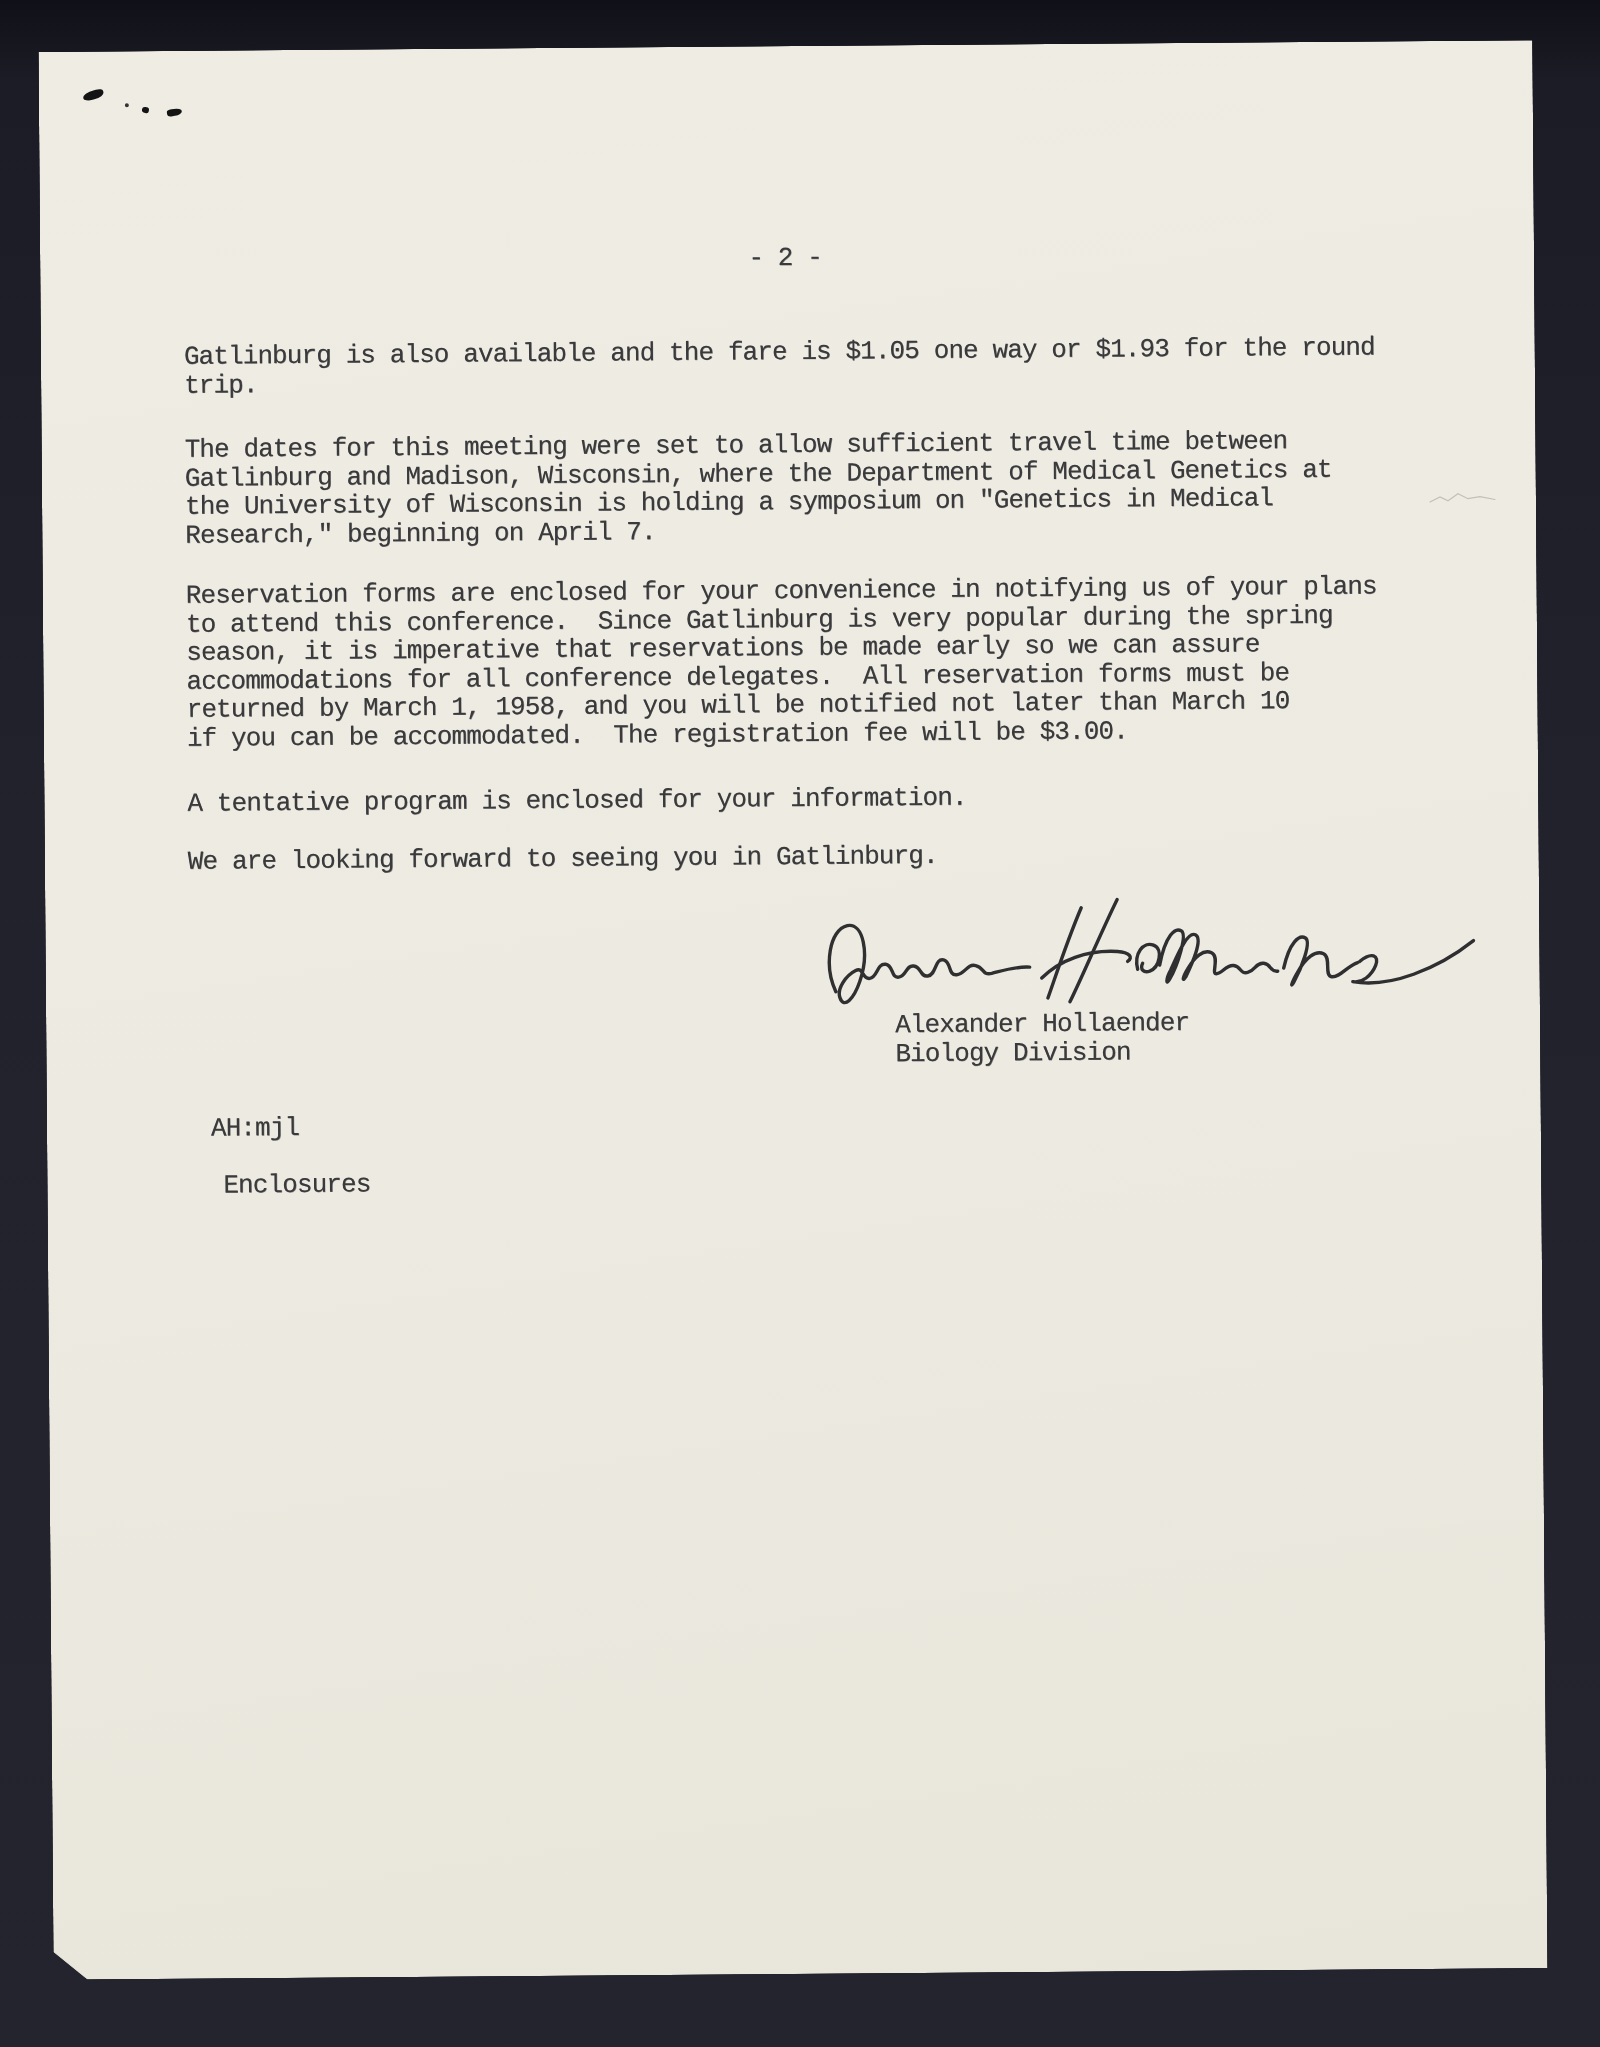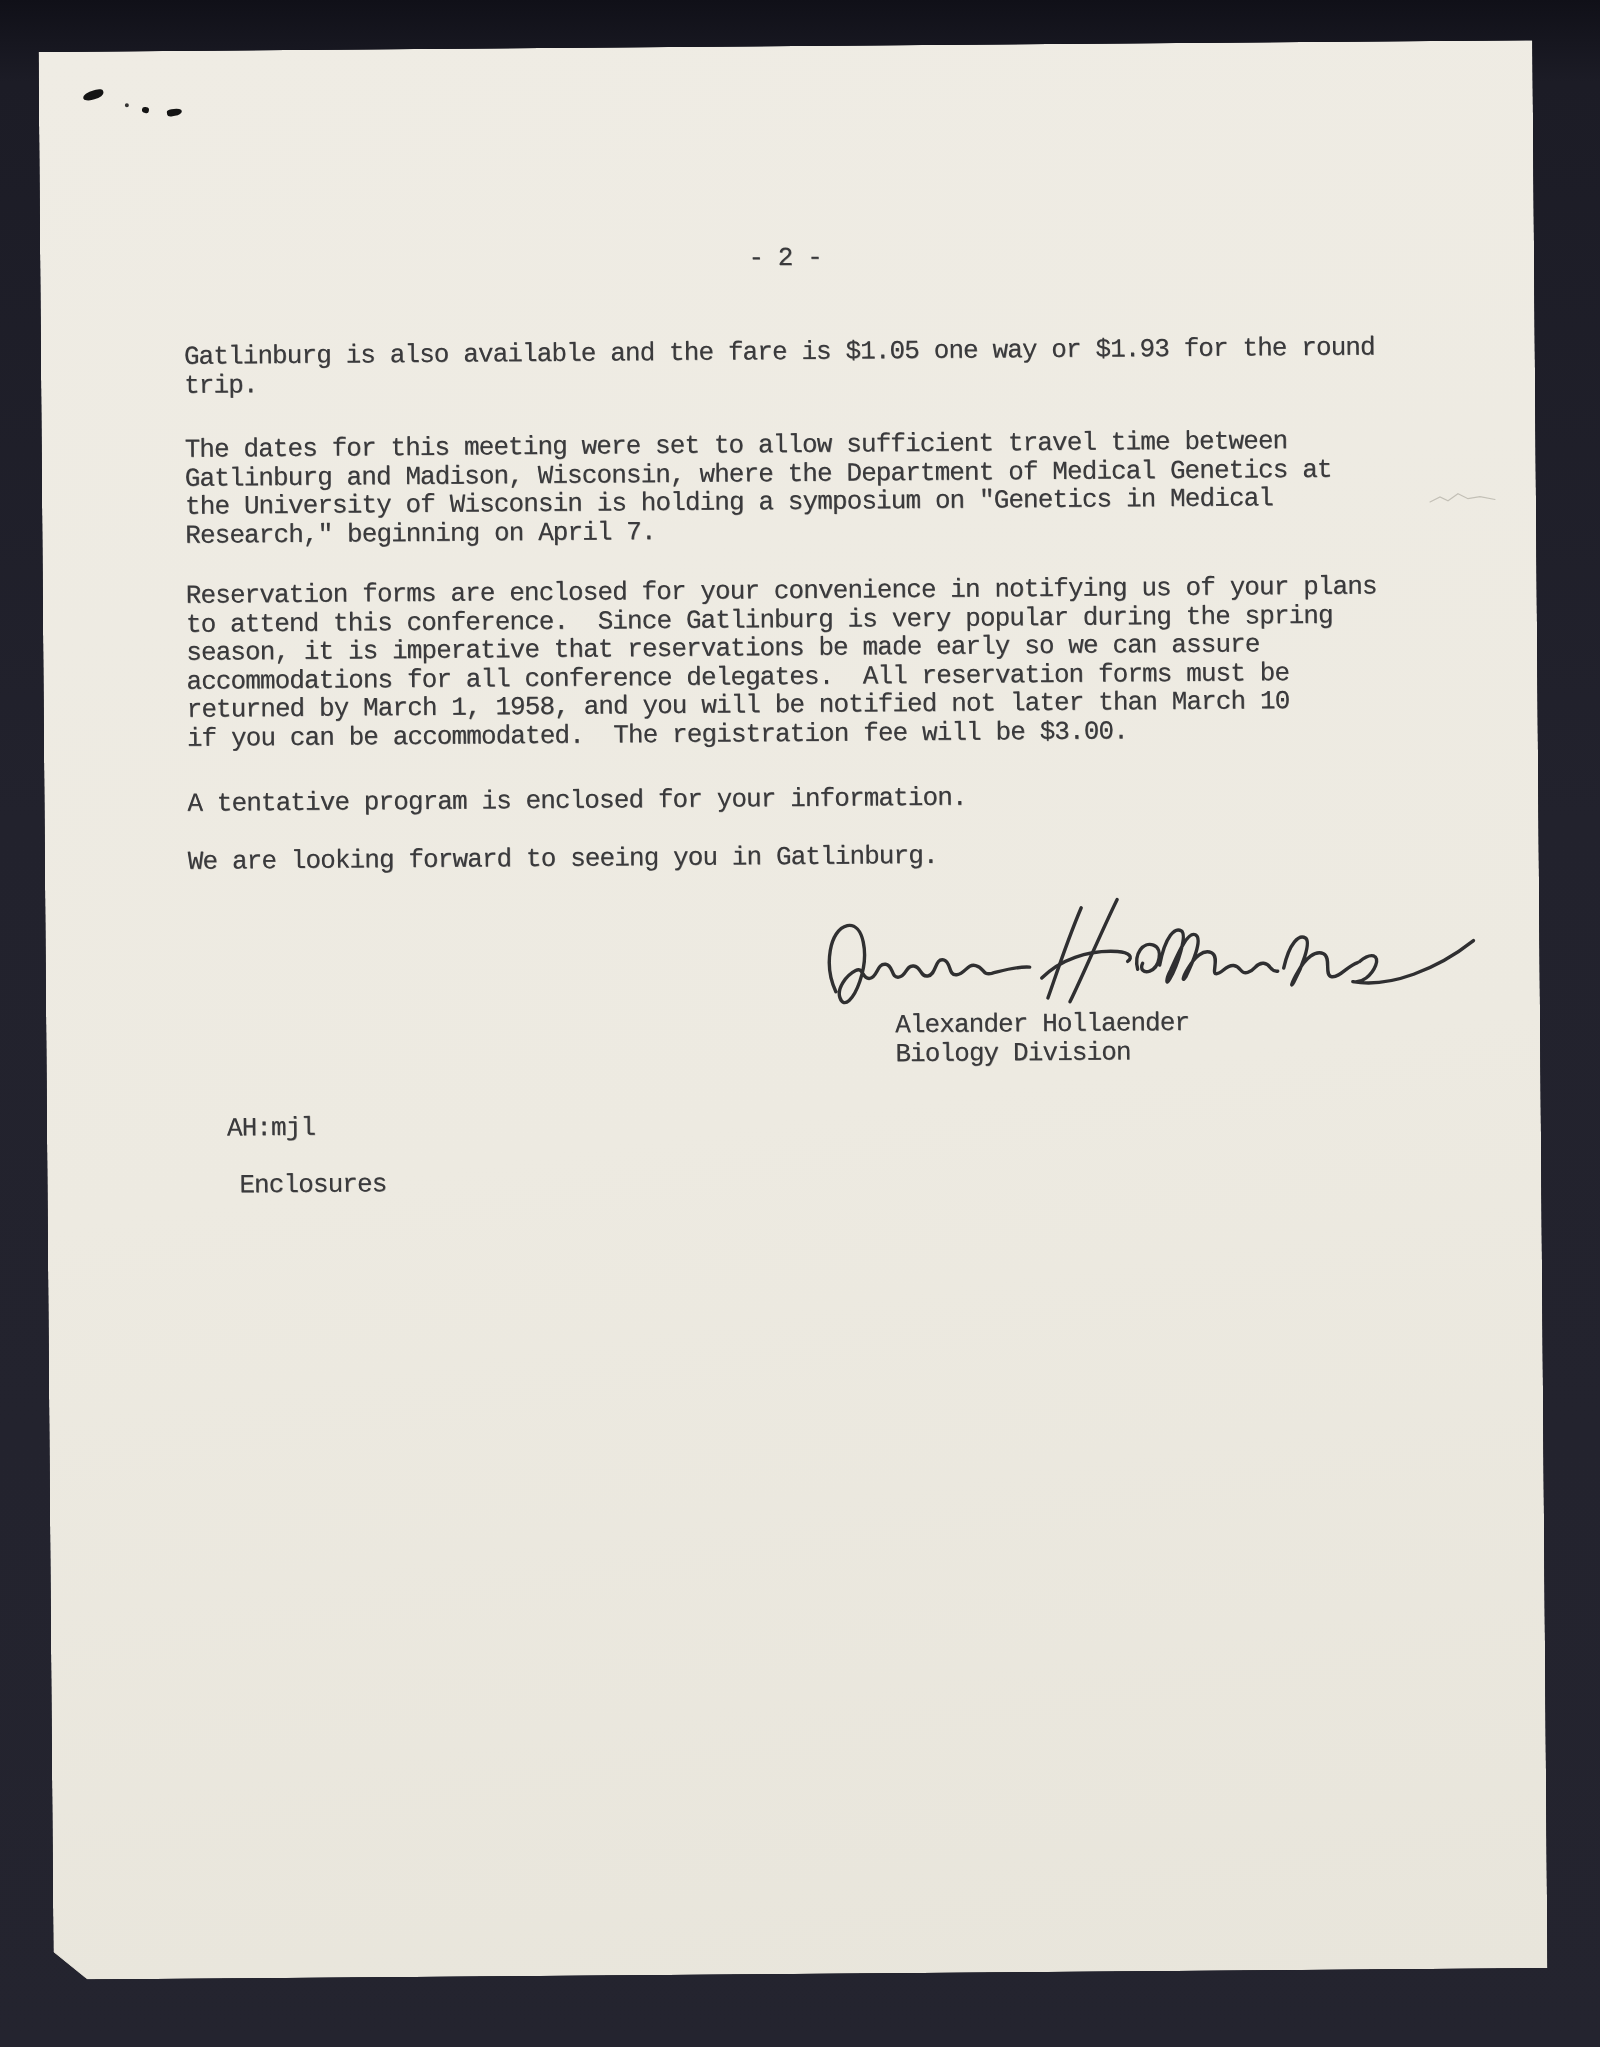--- a/index.html
+++ b/index.html
@@ -29,22 +29,22 @@
     text-shadow:0.4px 0.4px 0.6px rgba(52,52,54,0.55);
   }
   .pageno{left:143px;top:198px;width:1204px;text-align:center;}
   .p1{left:143px;top:292px;}
   .p2{left:143px;top:385px;}
   .p3{left:143px;top:531px;}
   .p4{left:143px;top:739px;}
   .p5{left:143px;top:797px;}
   .sig-typed{left:849px;top:966px;}
   .sig-dept{left:849px;top:995px;}
-  .initials{left:180px;top:1064px;}
-  .enclosures{left:192px;top:1121px;}
+  .initials{left:164px;top:1064px;}
+  .enclosures{left:176px;top:1121px;}
   .signature-svg{position:absolute;left:774px;top:850px;width:660px;height:120px;}
   .smudge{position:absolute;background:#141414;}
   .smudge.b1{left:44px;top:39px;width:21px;height:9px;border-radius:65% 35% 55% 45%;transform:rotate(-14deg);}
   .smudge.b2{left:86px;top:52px;width:4px;height:4px;border-radius:50%;opacity:.85;}
   .smudge.b3{left:103px;top:56px;width:7px;height:6px;border-radius:55% 45% 40% 60%;transform:rotate(10deg);}
   .smudge.b4{left:128px;top:58px;width:15px;height:7px;border-radius:40% 60% 60% 40%;transform:rotate(-9deg);}
   .pencil-svg{position:absolute;left:1385px;top:448px;width:76px;height:20px;opacity:.75;}
 </style>
 </head>
 <body>

